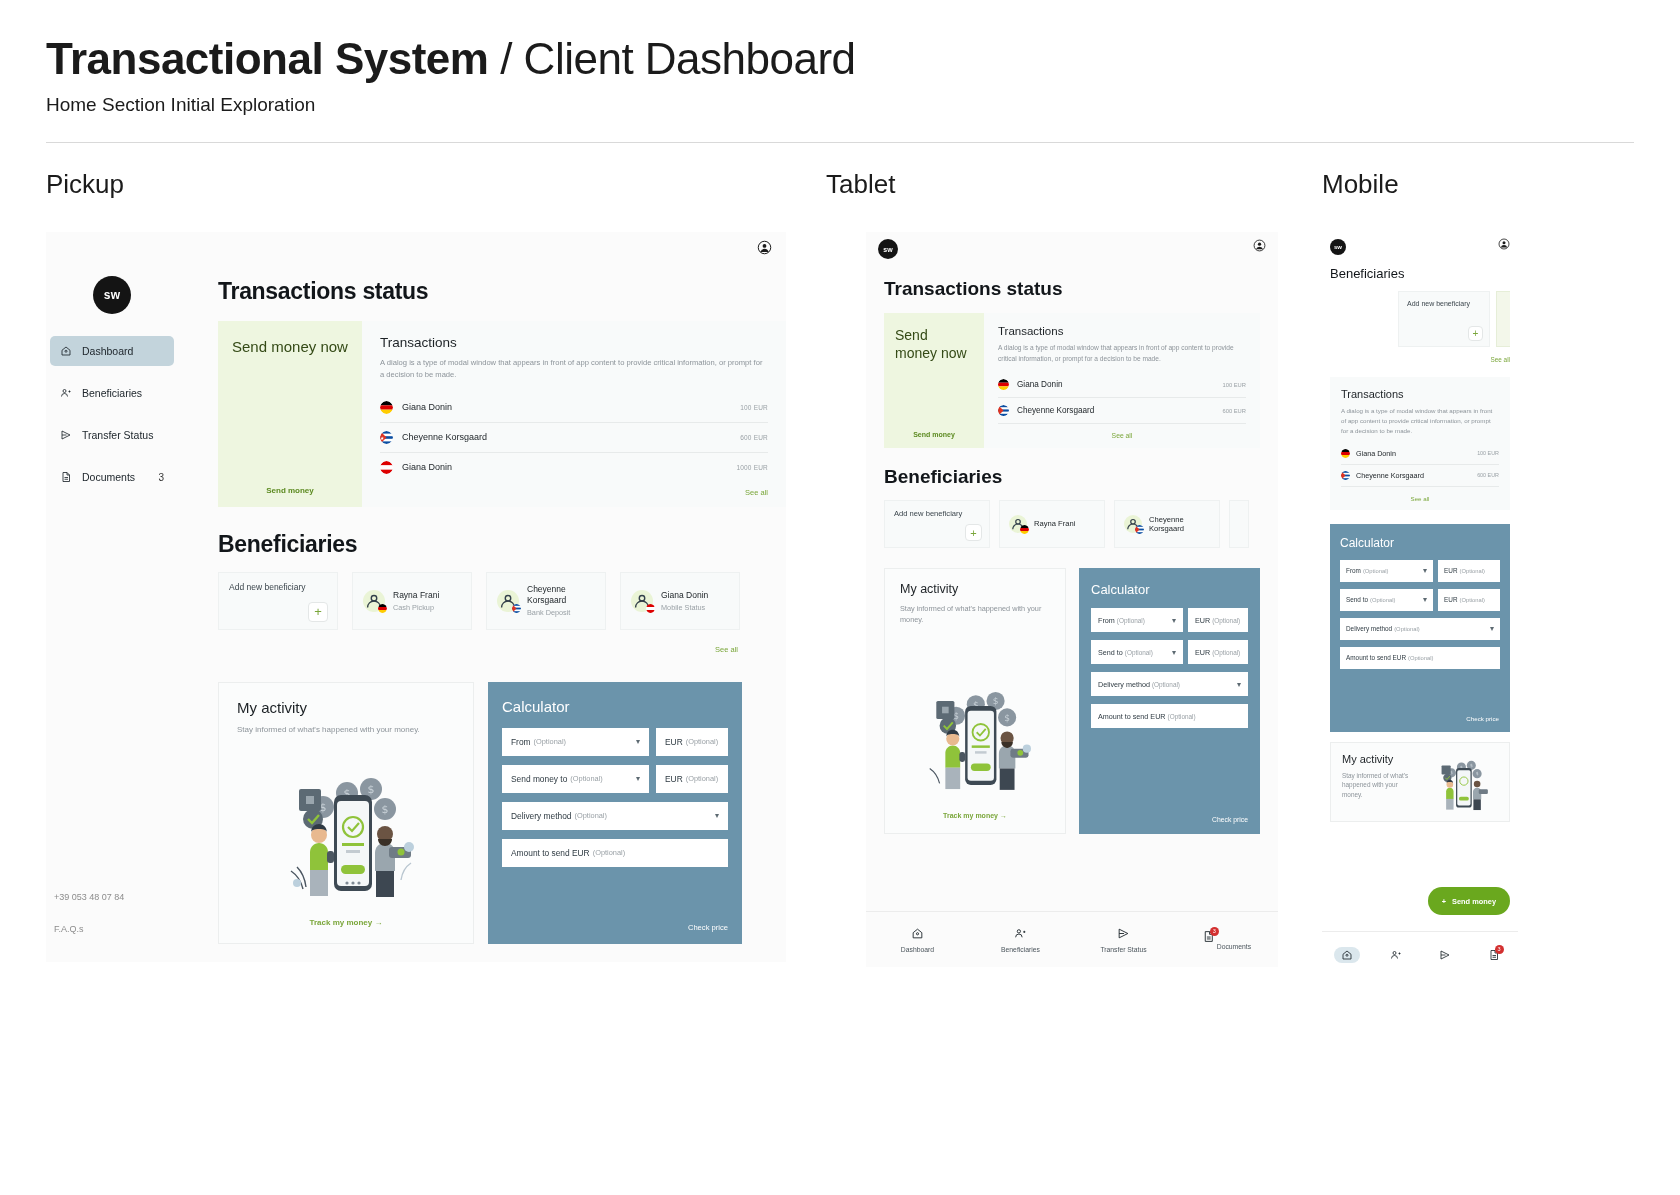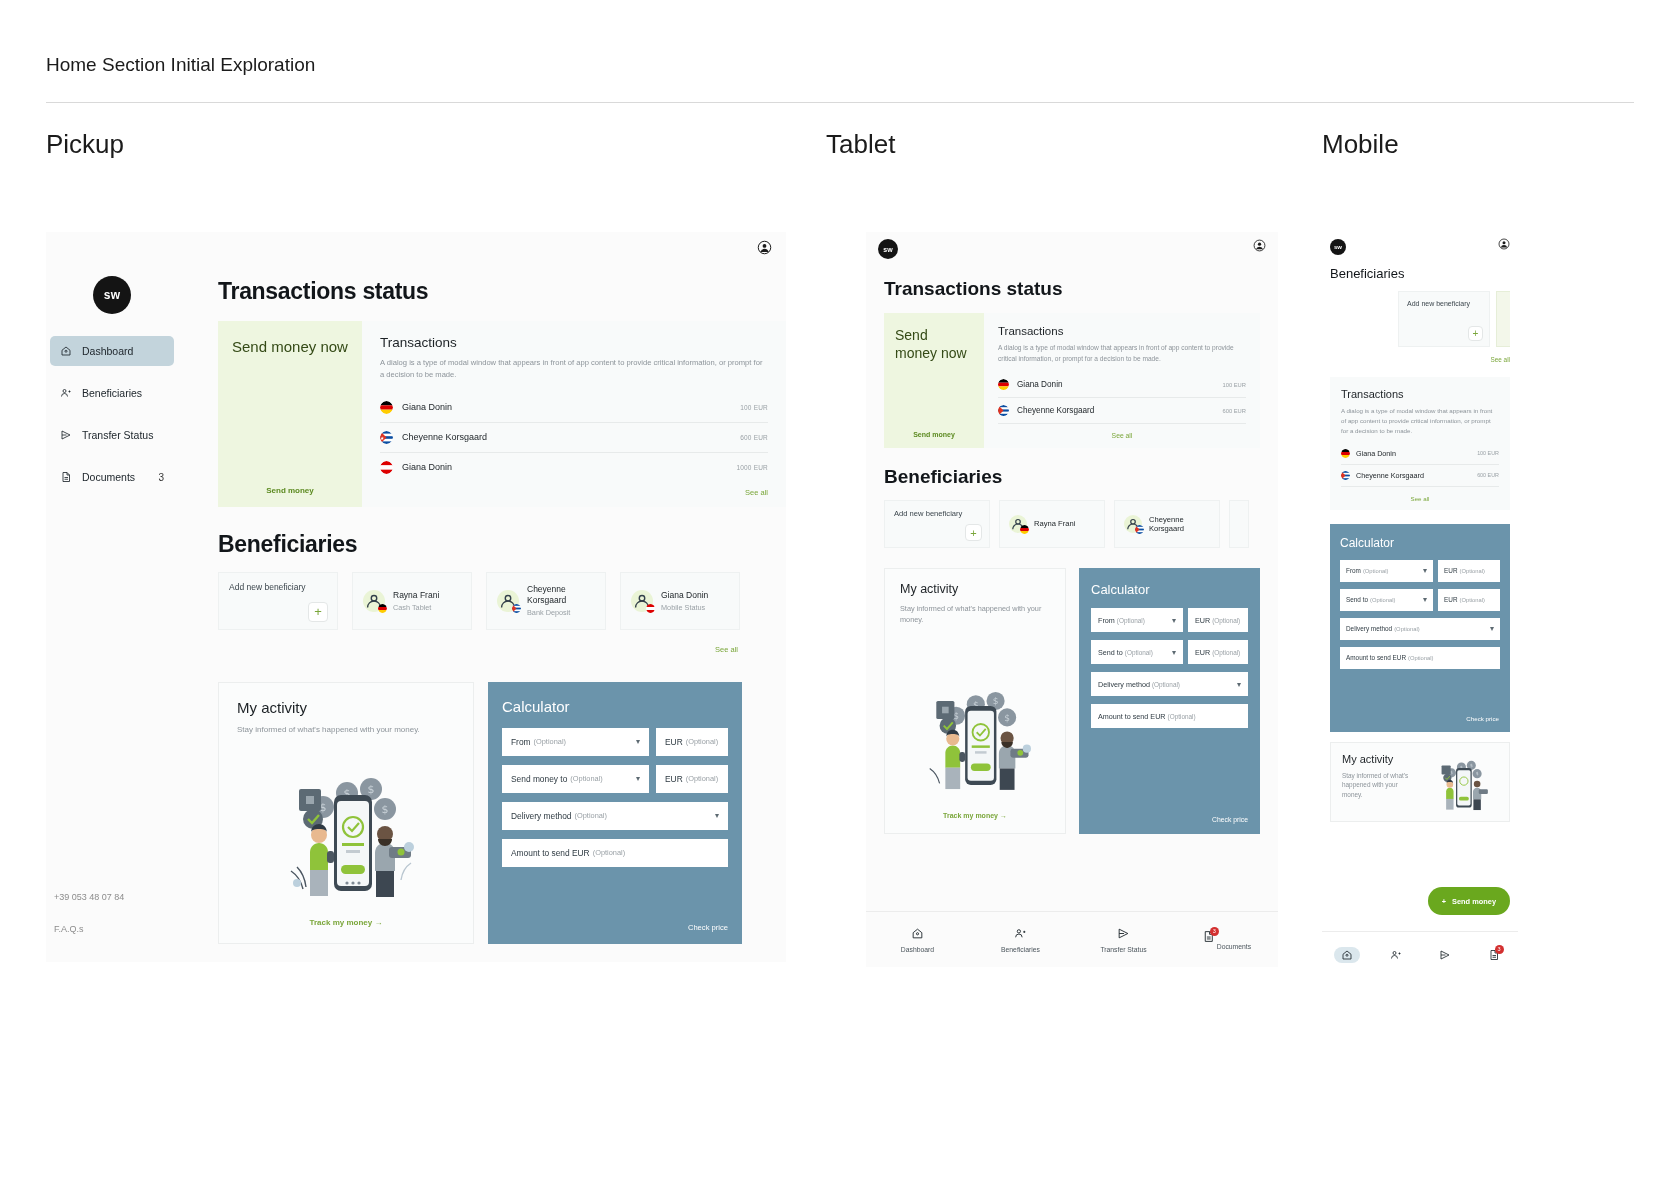--- a/index.html
+++ b/index.html
@@ -9,21 +9,21 @@
     font-family: "Liberation Sans", sans-serif;
     color: #1b1b1b;
     overflow: hidden;
     position: relative;
   }
 
   
   .page-head { padding: 34px 46px 0 46px; }
   .page-title { font-size: 44px; font-weight: 700; letter-spacing: -0.5px; line-height: 1.15; }
   .page-title .thin { font-weight: 400; }
-  .page-sub { font-size: 19px; font-weight: 400; color: #1b1b1b; margin-top: 20px; }
+  .page-sub { font-size: 19px; font-weight: 400; color: #1b1b1b; margin-top: 9px; }
   .head-rule { margin: 26px 46px 0 46px; height: 1px; background: #d9d9d9; }
 
   
   .cols { position: relative; margin-top: 26px; padding: 0 46px; }
   .col-label { font-size: 26px; font-weight: 400; color: #1b1b1b; }
 
   
   .desktop { position: absolute; left: 46px; top: 232px; width: 740px; height: 730px; background: #fbfbfb; }
   .dt-topbar { height: 32px; position: relative; background: #fbfbfb; }
   .dt-account { position: absolute; right: 14px; top: 8px; }
@@ -193,20 +193,23 @@
   .avatar-ben .mini-flag { position: absolute; right: -2px; bottom: -1px; width: 9px; height: 9px; border-radius: 50%; overflow: hidden; }
   .avatar-ben.s { width: 18px; height: 18px; }
   .badge-dot { position: absolute; top: -4px; right: 10px; width: 9px; height: 9px; border-radius: 50%;
                background: #d32f2f; color: #fff; font-size: 5.5px; display: flex; align-items: center; justify-content: center; }
   .illus { position: absolute; left: 50%; transform: translateX(-50%); bottom: 34px; }
 </style>
 </head>
 <body>
 
 <div class="page-head">
+  <div class="page-title">
+    <span>Transactional System</span><span class="thin"> / </span><span class="thin">Client Dashboard</span>
+  </div>
   <div class="page-sub">Home Section Initial Exploration</div>
 </div>
 <div class="head-rule"></div>
 
 <div class="cols">
   <div class="col-label" style="position:absolute;left:46px;top:0">Pickup</div>
   <div class="col-label" style="position:absolute;left:826px;top:0">Tablet</div>
   <div class="col-label" style="position:absolute;left:1322px;top:0">Mobile</div>
 </div>
 
@@ -369,21 +372,21 @@
                   <g clip-path="url(#f1)">
                     <rect width="24" height="8" fill="#000"></rect>
                     <rect y="8" width="24" height="8" fill="#d00"></rect>
                     <rect y="16" width="24" height="8" fill="#fc0"></rect>
                   </g>
                 </svg>
             </span>
           </div>
           <div>
             <div class="ben-name">Rayna Frani</div>
-            <div class="ben-meth">Cash Tablet</div>
+            <div class="ben-meth">Cash Pickup</div>
           </div>
         </div>
 
         <div class="ben-card">
           <div class="avatar-ben">
             <svg width="22" height="22" viewBox="0 0 24 24" fill="none" stroke="#33404a" stroke-width="1.5">
                 <circle cx="12" cy="9" r="3"></circle>
                 <path d="M5 19a7 7 0 0 1 14 0"></path>
               </svg>
             <span class="mini-flag">

